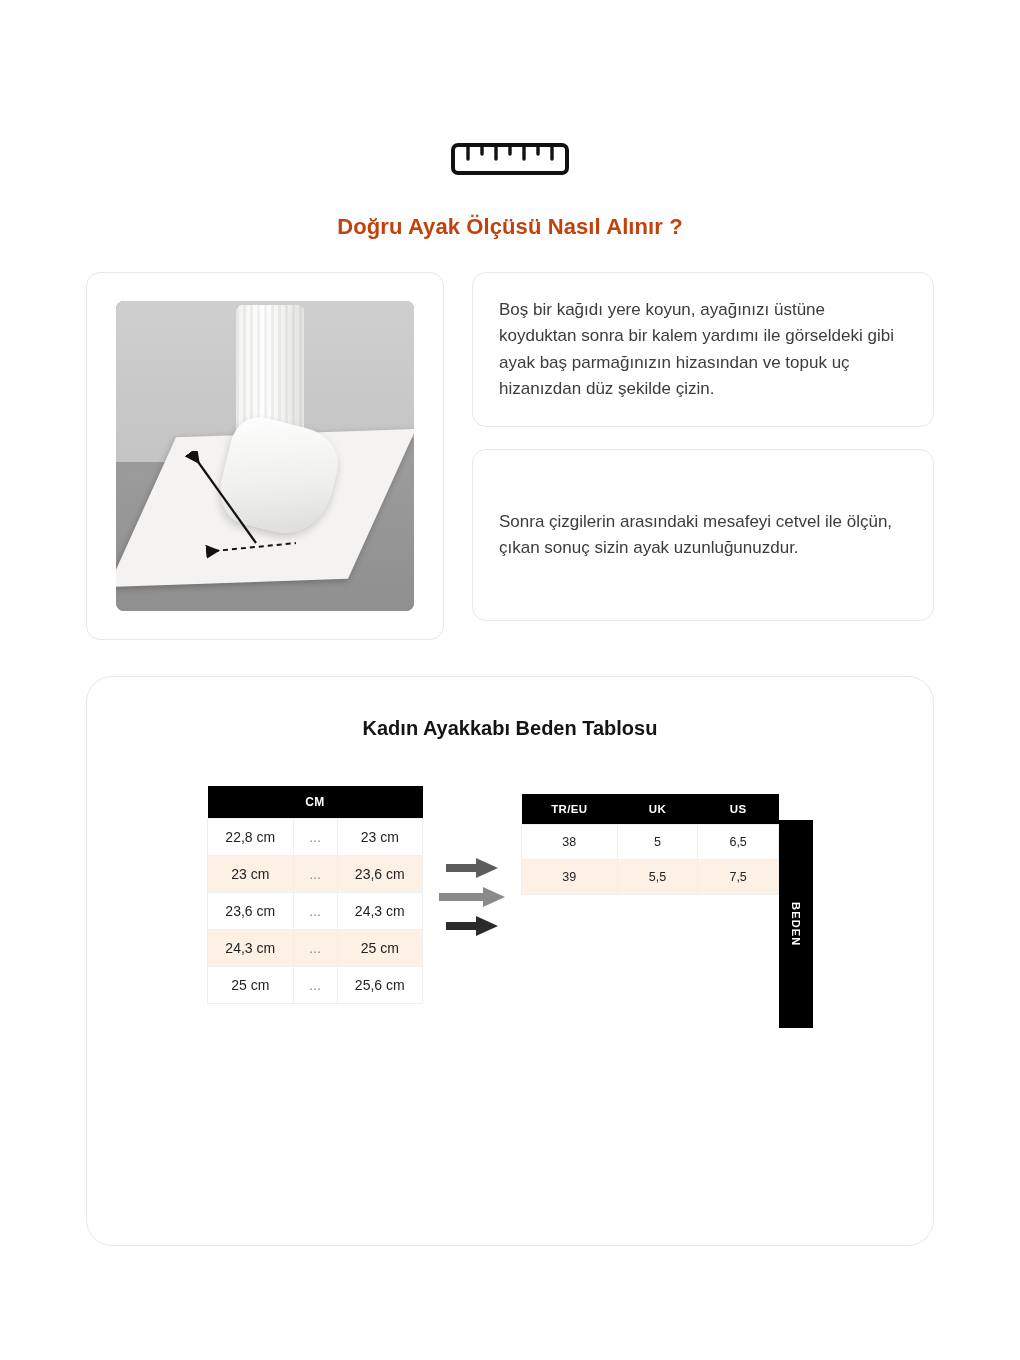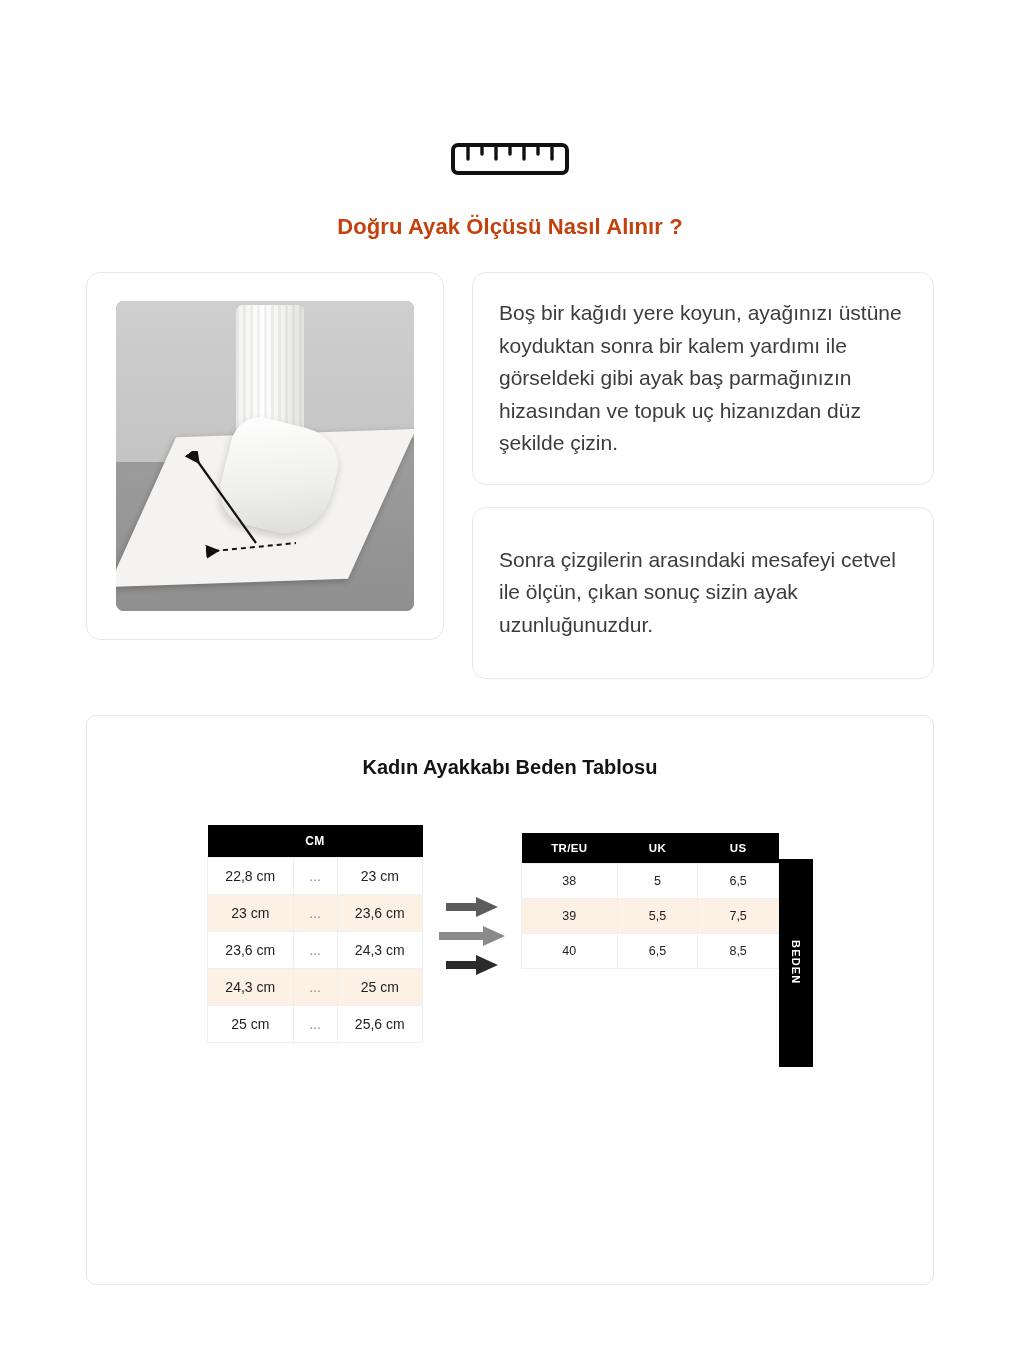--- a/index.html
+++ b/index.html
@@ -123,34 +123,34 @@
     flex-direction: column;
     gap: 22px;
     flex: 1;
   }
   .text-card {
     border: 1px solid #e8e8e8;
     border-radius: 14px;
     background: #fff;
     padding: 24px 26px;
     color: #3c3c3c;
-    font-size: 21px;
+    font-size: 17px;
     line-height: 1.55;
   }
   .text-card.second {
     min-height: 172px;
     display: flex;
     align-items: center;
   }
 
   
   .table-card {
     margin: 36px 86px 0 86px;
     border: 1px solid #e8e8e8;
-    border-radius: 10px;
+    border-radius: 26px;
     background: #fff;
     height: 570px;
     padding-top: 40px;
   }
   .table-title {
     text-align: center;
     font-size: 20px;
     font-weight: bold;
     color: #141414;
     margin-bottom: 46px;
@@ -354,25 +354,20 @@
           <tr>
             <td>38</td>
             <td>5</td>
             <td>6,5</td>
           </tr>
           <tr class="alt">
             <td>39</td>
             <td>5,5</td>
             <td>7,5</td>
           </tr>
-          <tr>
-            <td>40</td>
-            <td>6,5</td>
-            <td>8,5</td>
-          </tr>
         </tbody>
       </table>
 
       <div class="beden-bar">
         <span>BEDEN</span>
       </div>
 
     </div>
   </div>
 

